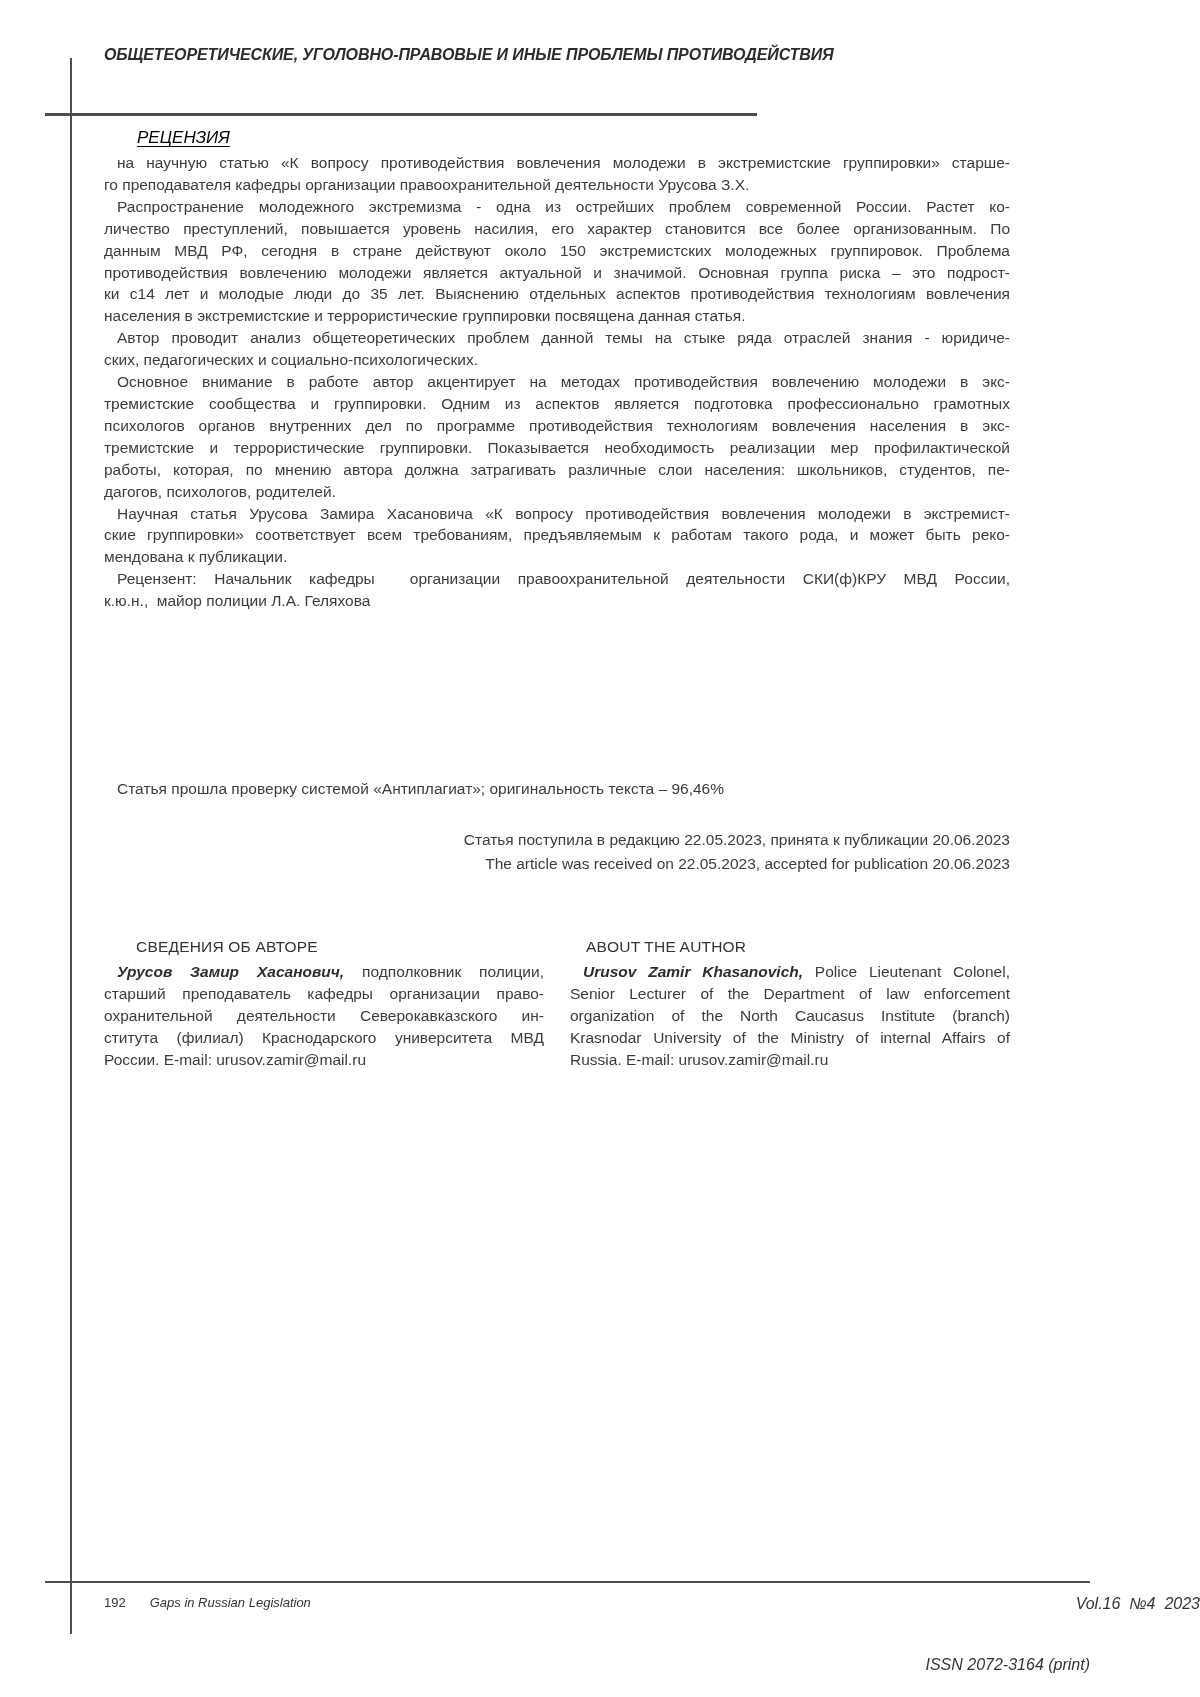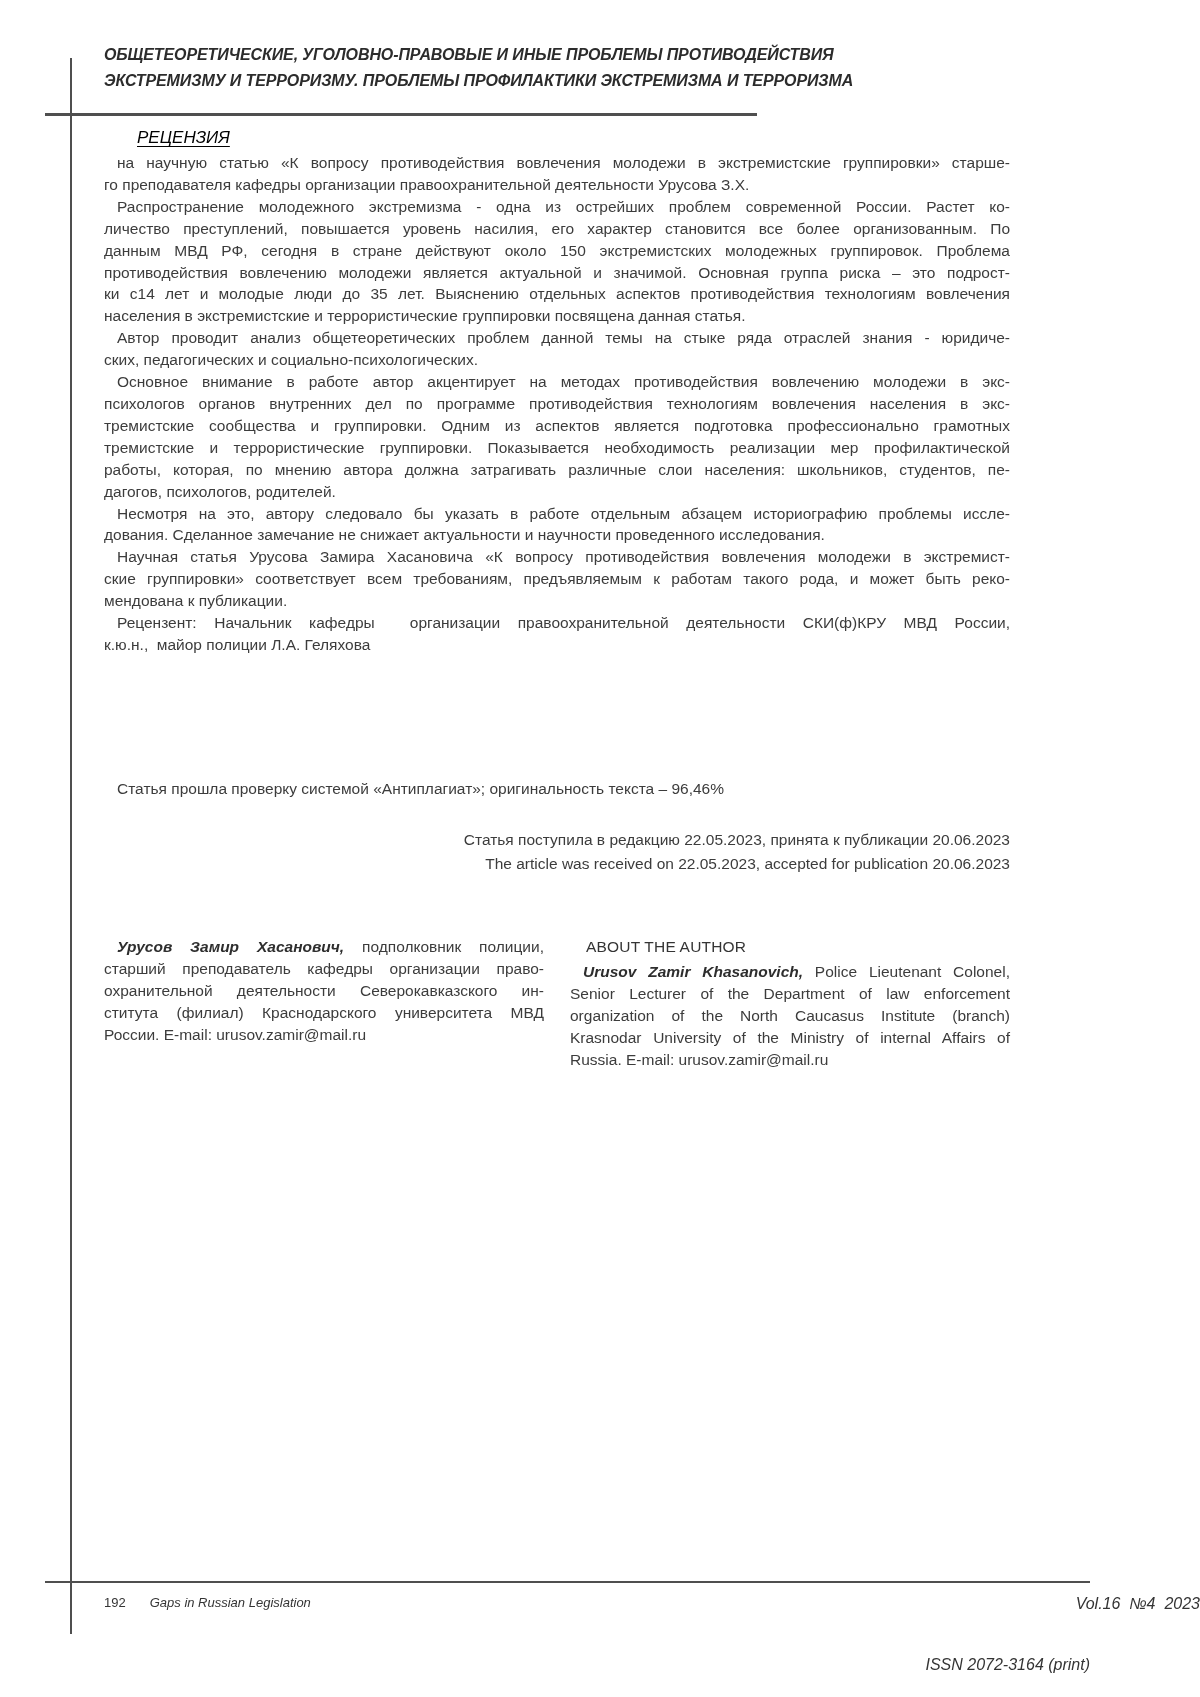--- a/index.html
+++ b/index.html
@@ -45,21 +45,20 @@
 </style>
 </head>
 <body>
 
 <div class="page">
 
   <div class="vrule"></div>
 
   <div class="rubric plain">
       <div class="tline tline-first">ОБЩЕТЕОРЕТИЧЕСКИЕ, УГОЛОВНО-ПРАВОВЫЕ И ИНЫЕ ПРОБЛЕМЫ ПРОТИВОДЕЙСТВИЯ</div>
-      <div class="tline tline-last">ЭКСТРЕМИЗМУ И ТЕРРОРИЗМУ. ПРОБЛЕМЫ ПРОФИЛАКТИКИ ЭКСТРЕМИЗМА И ТЕРРОРИЗМА</div>
     </div>
   <div class="hrule"></div>
 
   <h1 class="doc-title">РЕЦЕНЗИЯ</h1>
 
   <div class="bodytext just">
     <div>
         <div class="tline tline-first">на научную статью «К вопросу противодействия вовлечения молодежи в экстремистские группировки» старше-</div>
         <div class="tline tline-last">го преподавателя кафедры организации правоохранительной деятельности Урусова З.Х.</div>
       </div>
@@ -70,29 +69,25 @@
         <div class="tline">противодействия вовлечению молодежи является актуальной и значимой. Основная группа риска – это подрост-</div>
         <div class="tline">ки с14 лет и молодые люди до 35 лет. Выяснению отдельных аспектов противодействия технологиям вовлечения</div>
         <div class="tline tline-last">населения в экстремистские и террористические группировки посвящена данная статья.</div>
       </div>
     <div>
         <div class="tline tline-first">Автор проводит анализ общетеоретических проблем данной темы на стыке ряда отраслей знания - юридиче-</div>
         <div class="tline tline-last">ских, педагогических и социально-психологических.</div>
       </div>
     <div>
         <div class="tline tline-first">Основное внимание в работе автор акцентирует на методах противодействия вовлечению молодежи в экс-</div>
+        <div class="tline">тремистские сообщества и группировки. Одним из аспектов является подготовка профессионально грамотных</div>
         <div class="tline">психологов органов внутренних дел по программе противодействия технологиям вовлечения населения в экс-</div>
-        <div class="tline">тремистские сообщества и группировки. Одним из аспектов является подготовка профессионально грамотных</div>
         <div class="tline">тремистские и террористические группировки. Показывается необходимость реализации мер профилактической</div>
         <div class="tline">работы, которая, по мнению автора должна затрагивать различные слои населения: школьников, студентов, пе-</div>
         <div class="tline tline-last">дагогов, психологов, родителей.</div>
-      </div>
-    <div>
-        <div class="tline tline-first">Несмотря на это, автору следовало бы указать в работе отдельным абзацем историографию проблемы иссле-</div>
-        <div class="tline tline-last">дования. Сделанное замечание не снижает актуальности и научности проведенного исследования.</div>
       </div>
     <div>
         <div class="tline tline-first">Научная статья Урусова Замира Хасановича «К вопросу противодействия вовлечения молодежи в экстремист-</div>
         <div class="tline">ские группировки» соответствует всем требованиям, предъявляемым к работам такого рода, и может быть реко-</div>
         <div class="tline tline-last">мендована к публикации.</div>
       </div>
     <div>
         <div class="tline tline-first">Рецензент: Начальник кафедры  организации правоохранительной деятельности СКИ(ф)КРУ МВД России,</div>
         <div class="tline tline-last">к.ю.н.,  майор полиции Л.А. Геляхова</div>
       </div>
@@ -100,20 +95,21 @@
 
   <div class="note note-antiplagiat">Статья прошла проверку системой «Антиплагиат»; оригинальность текста – 96,46%</div>
 
   <div class="note note-received">
     <div>Статья поступила в редакцию 22.05.2023, принята к публикации 20.06.2023</div>
     <div>The article was received on 22.05.2023, accepted for publication 20.06.2023</div>
   </div>
 
   <div class="authors">
     <div class="col col-ru just">
+      <div class="col-head">СВЕДЕНИЯ ОБ АВТОРЕ</div>
       <div class="tline name-line"><span class="author-name">Урусов Замир Хасанович,</span> <span>подполковник полиции,</span></div>
       <div>
           <div class="tline tline-first">старший преподаватель кафедры организации право-</div>
           <div class="tline">охранительной деятельности Северокавказского ин-</div>
           <div class="tline">ститута (филиал) Краснодарского университета МВД</div>
           <div class="tline tline-last">России. E-mail: urusov.zamir@mail.ru</div>
         </div>
     </div>
     <div class="col col-en just">
       <div class="col-head">ABOUT THE AUTHOR</div>

